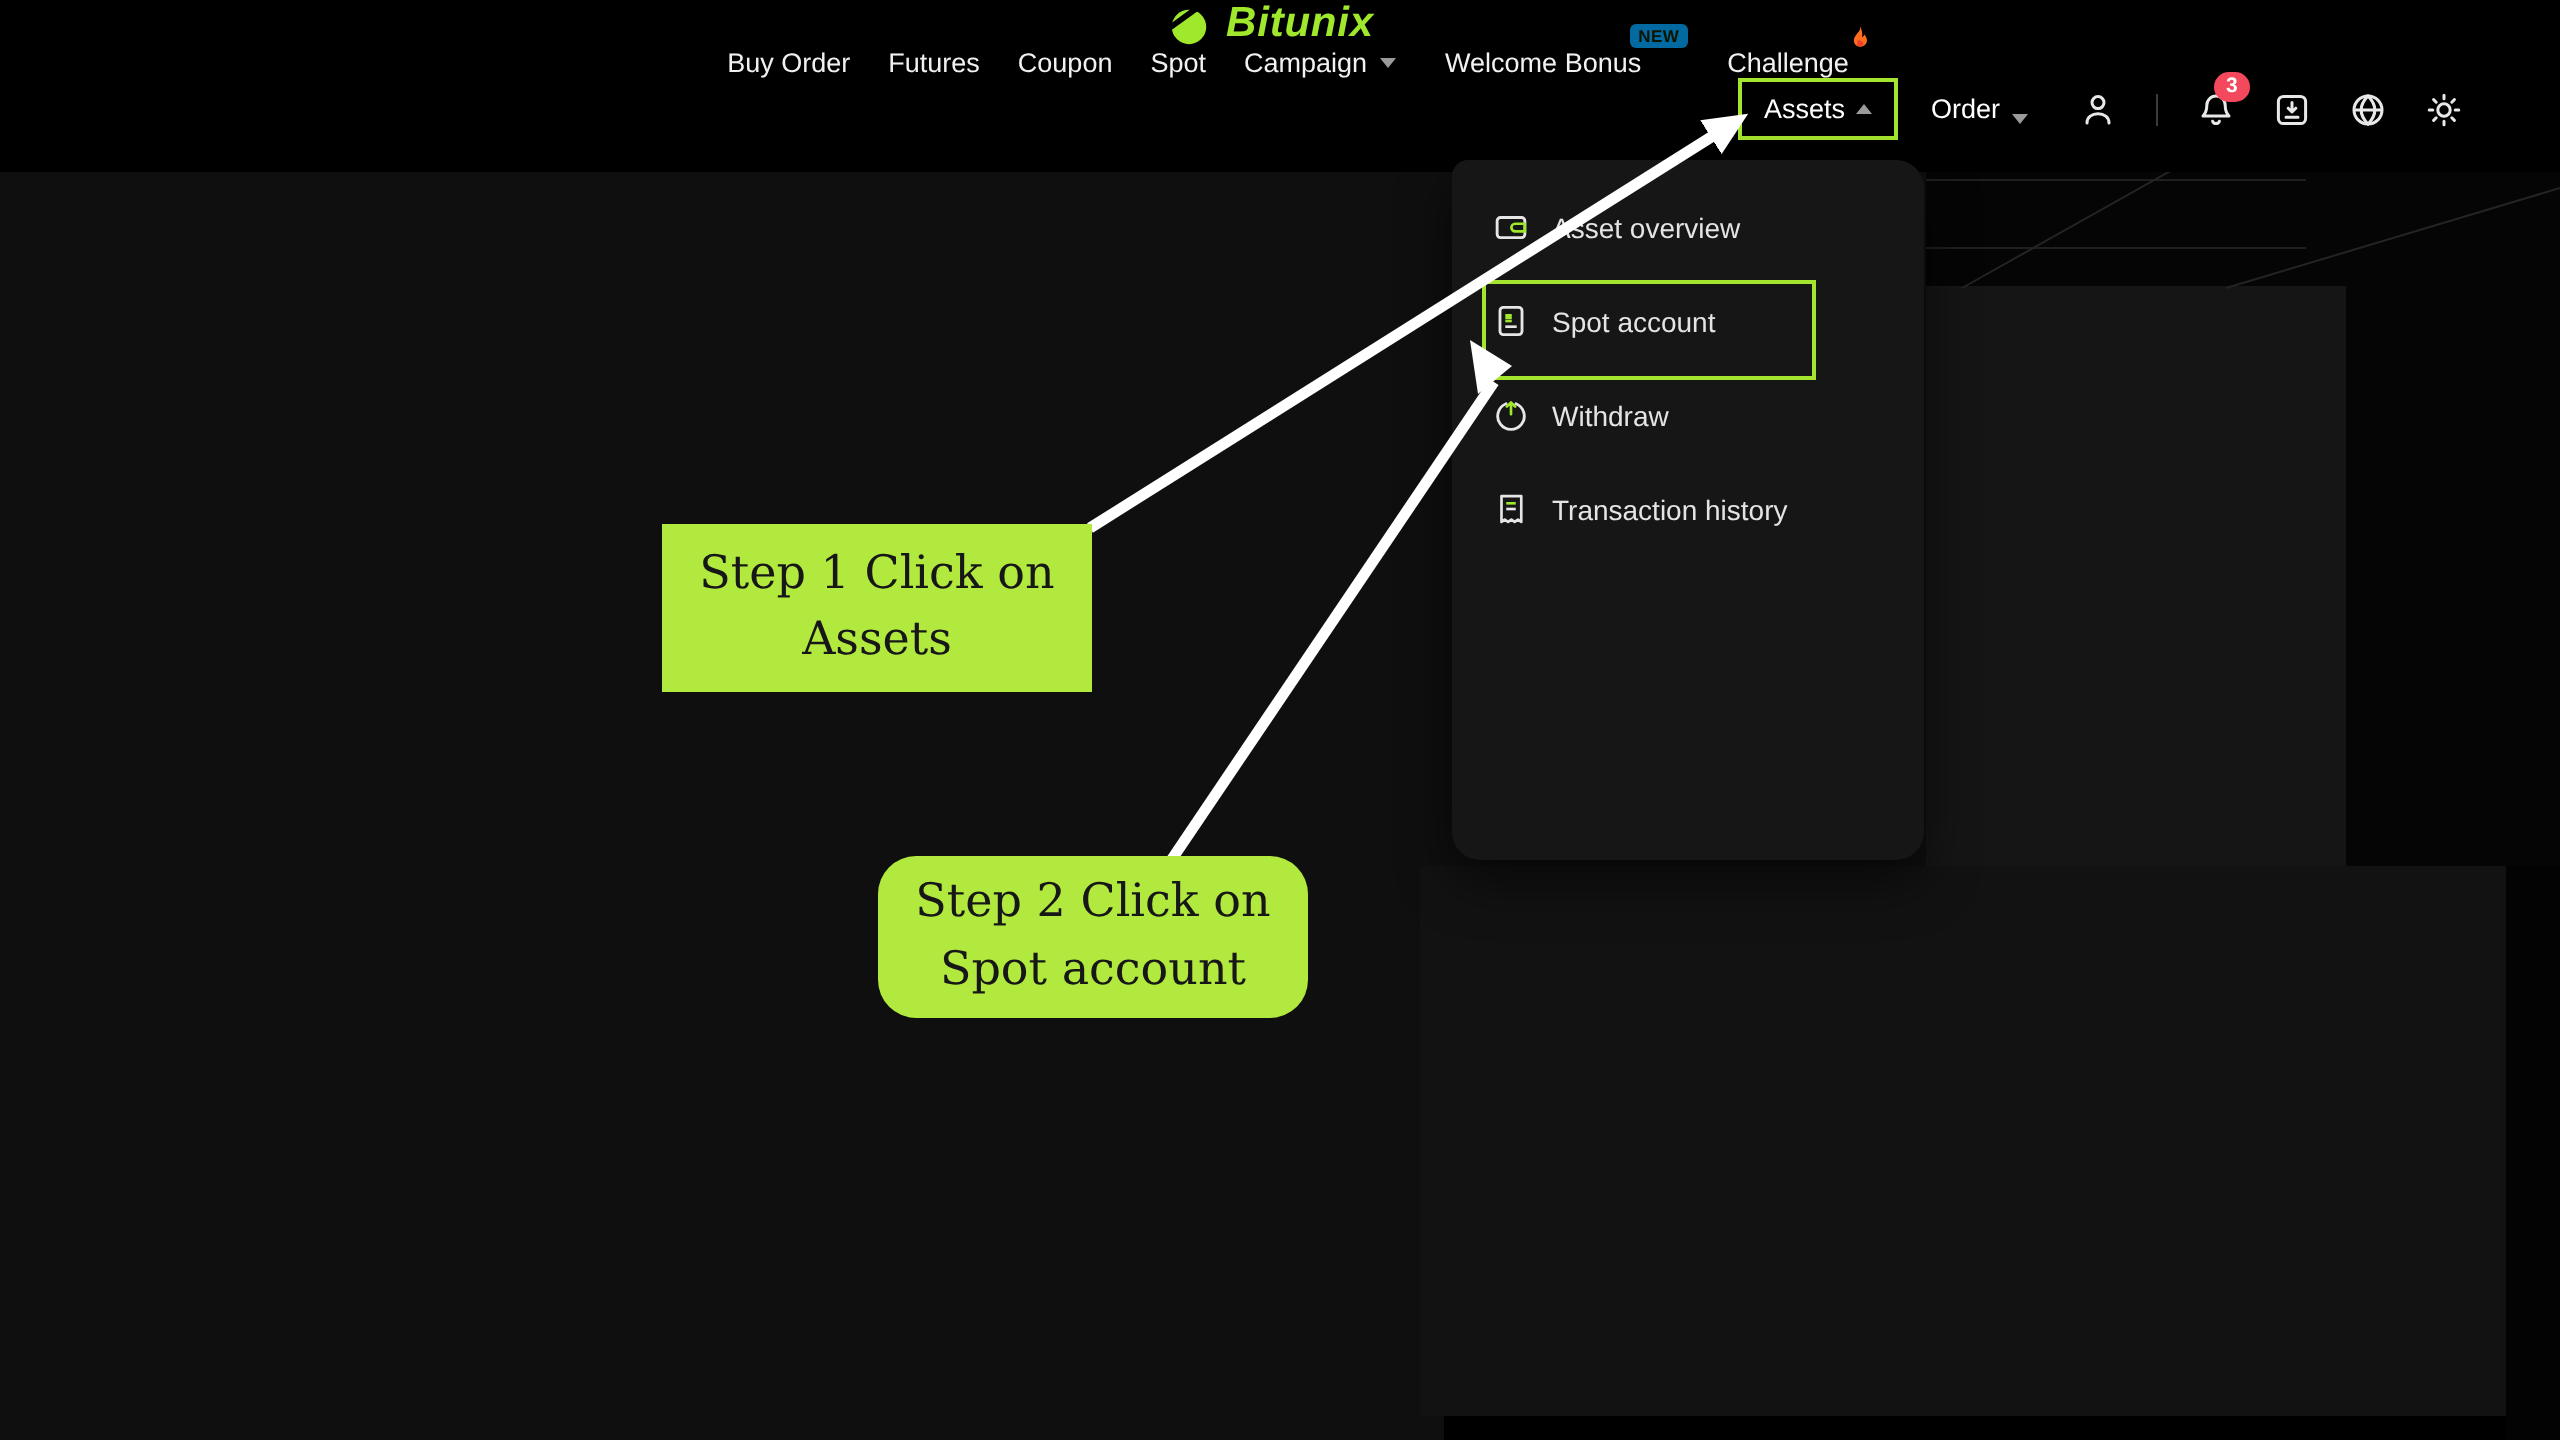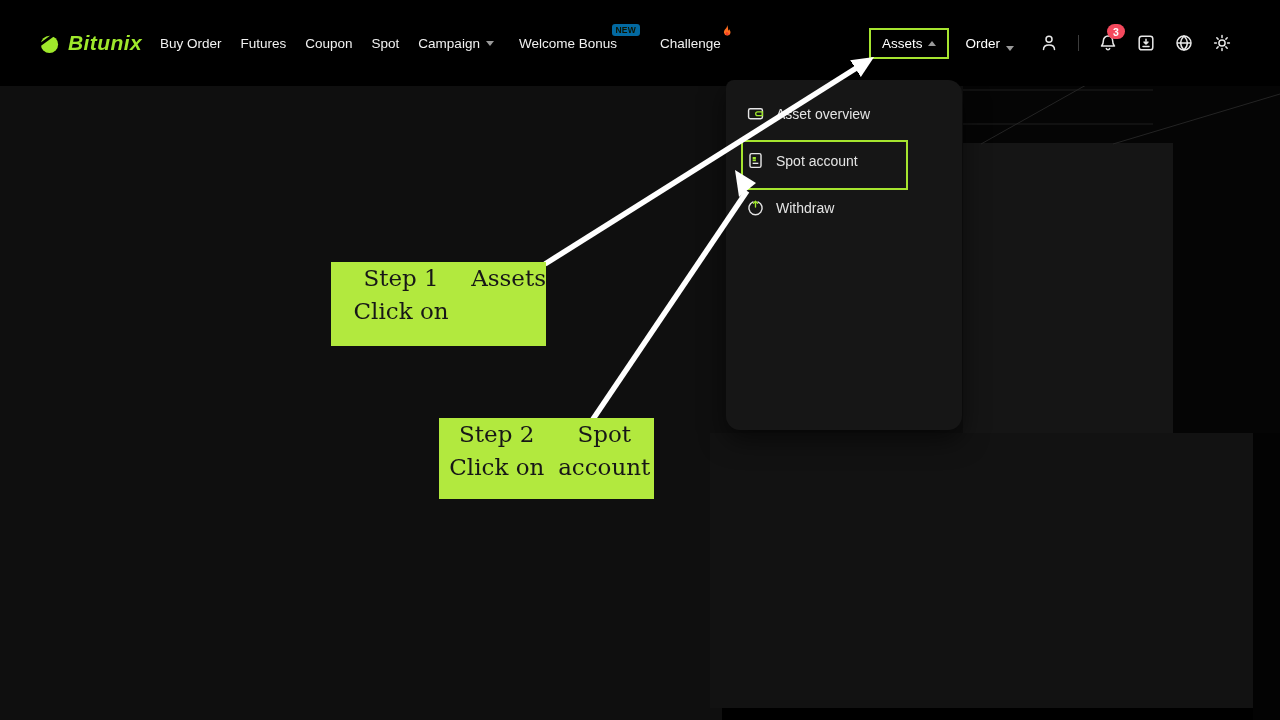--- a/index.html
+++ b/index.html
@@ -11,21 +11,21 @@
   .bg-tr1{left:963px;top:86px;width:317px;height:57px;background:#050505;}
   .bg-tr2{left:1173px;top:143px;width:107px;height:290px;background:#050505;}
   .bg-panelA{left:963px;top:143px;width:210px;height:290px;background:#151515;}
   .bg-panelC{left:710px;top:433px;width:543px;height:275px;background:#121212;}
   .bg-colR{left:1253px;top:433px;width:27px;height:287px;background:#030303;}
   .bg-strip{left:722px;top:708px;width:531px;height:12px;background:#000;}
   .bg-lines{left:963px;top:86px;width:317px;height:60px;}
 
   
   .topbar{left:0;top:0;width:1280px;height:86px;background:#000;display:flex;align-items:center;
-          padding:0 48px 0 38px;box-sizing:border-box;z-index:5;}
+          padding:0 48px 0 38px;box-sizing:border-box;z-index:5;flex-direction:column;}
   .logo{display:flex;align-items:center;gap:7px;cursor:pointer;}
   .logo-text{color:#9fe82b;font-style:italic;font-weight:bold;font-size:21px;letter-spacing:.4px;}
   .main-nav{display:flex;align-items:center;gap:19px;margin-left:18px;}
   .nav-link{position:relative;color:#f1f1f1;font-size:13.5px;white-space:nowrap;cursor:pointer;}
   .caret{display:inline-block;width:0;height:0;border-left:4px solid transparent;border-right:4px solid transparent;
          border-top:5px solid #9a9a9a;margin-left:6px;vertical-align:2px;}
   .caret.up{border-top:none;border-bottom:5px solid #9a9a9a;}
   .new-badge{position:absolute;top:-12px;right:-23px;background:#0369a1;color:#0d1400;font-size:8.5px;
              font-weight:bold;padding:1px 4px;border-radius:3px;letter-spacing:.2px;}
   .fire{position:absolute;top:-12px;right:-13px;width:14px;height:14px;}
@@ -45,24 +45,24 @@
               border-radius:8px 14px 14px 14px;padding:10px 0;box-sizing:border-box;
               box-shadow:0 10px 26px rgba(0,0,0,.55);}
   .menu-item{height:47px;display:flex;align-items:center;gap:11px;padding-left:20px;color:#e4e4e4;
              font-size:14px;cursor:pointer;}
   .menu-item svg{display:block;width:19px;height:19px;flex:none;}
   .spot-highlight{position:absolute;left:15px;top:60px;width:167px;height:50px;border:2.5px solid #a6e52f;
                   box-sizing:border-box;pointer-events:none;}
 
   
   .step-box{background:#b2e93e;color:#171717;font-family:"DejaVu Serif",serif;font-size:23px;
-            text-align:center;display:flex;flex-direction:row;justify-content:center;
+            text-align:center;display:flex;flex-direction:column;justify-content:center;
             line-height:1.44;z-index:9;}
   .step1{left:331px;top:262px;width:215px;height:84px;}
-  .step2{left:439px;top:418px;width:215px;height:81px;}
+  .step2{left:439px;top:428px;width:215px;height:81px;border-radius:19px;}
   .arrows{left:0;top:0;width:1280px;height:720px;z-index:8;pointer-events:none;}
 </style>
 </head>
 <body>
 
 <div class="screen">
 
   <div class="abs bg-tr1"></div>
   <div class="abs bg-tr2"></div>
   <div class="abs bg-panelA"></div>
@@ -171,20 +171,28 @@
       </svg>
       <span>Spot account</span>
     </div>
     <div class="menu-item">
       <svg viewBox="0 0 20 20" fill="none">
         <path d="M7.4 4.1 A7 7 0 1 0 12.6 4.1" stroke="#e6e6e6" stroke-width="1.5" stroke-linecap="round"></path>
         <path d="M10 9.6V3.4M7.8 5.6 10 3.4l2.2 2.2" stroke="#9fe82b" stroke-width="1.4" stroke-linecap="round" stroke-linejoin="round"></path>
       </svg>
       <span>Withdraw</span>
     </div>
+    <div class="menu-item">
+      <svg viewBox="0 0 20 20" fill="none">
+        <path d="M5 3.2h10.4v13.6l-1.75-1.2-1.72 1.2-1.73-1.2-1.72 1.2L6.7 15.6 5 16.8z" stroke="#e6e6e6" stroke-width="1.4" stroke-linejoin="round"></path>
+        <path d="M7.5 7h5" stroke="#9fe82b" stroke-width="1.4"></path>
+        <path d="M7.5 10h5" stroke="#e6e6e6" stroke-width="1.4"></path>
+      </svg>
+      <span>Transaction history</span>
+    </div>
     <div class="spot-highlight"></div>
   </div>
 
   <svg class="abs arrows" viewBox="0 0 1280 720">
     <defs>
       <marker id="ah" markerUnits="userSpaceOnUse" markerWidth="22" markerHeight="20" refX="3" refY="10" orient="auto">
         <path d="M0,0 L22,10 L0,20 z" fill="#fff"></path>
       </marker>
     </defs>
     <line x1="545" y1="264" x2="858" y2="67" stroke="#fff" stroke-width="5.5" marker-end="url(#ah)"></line>

